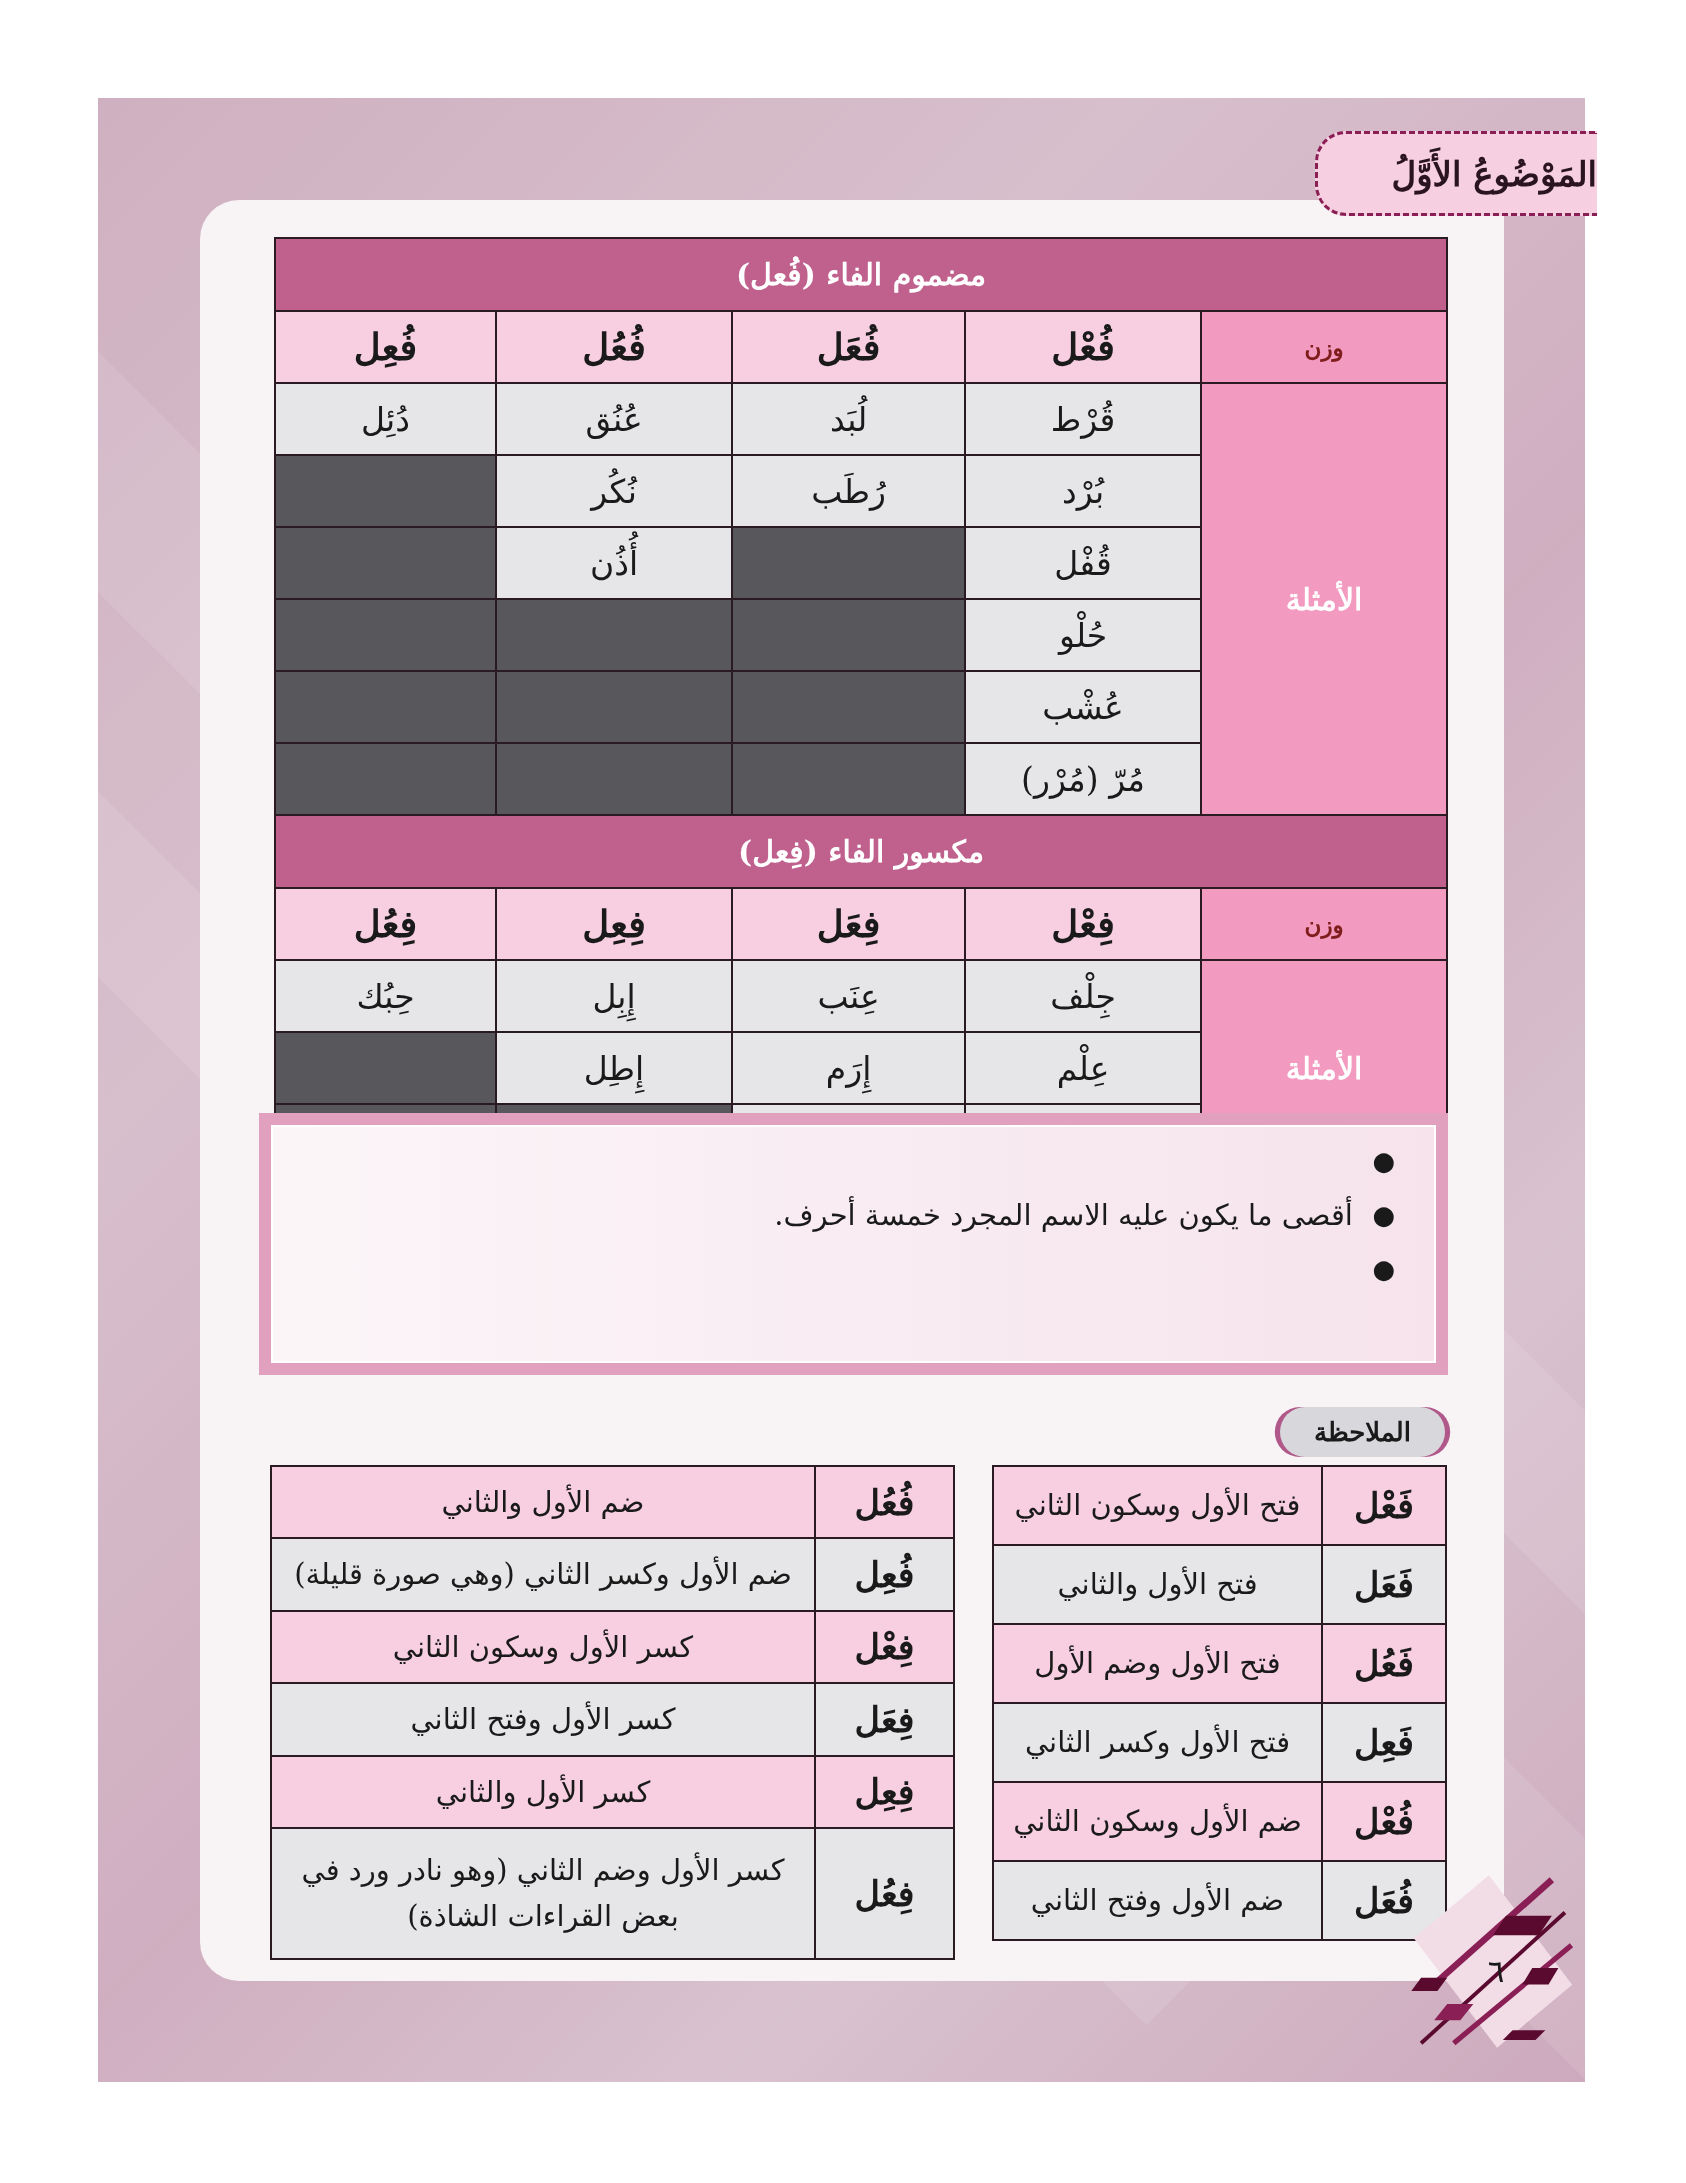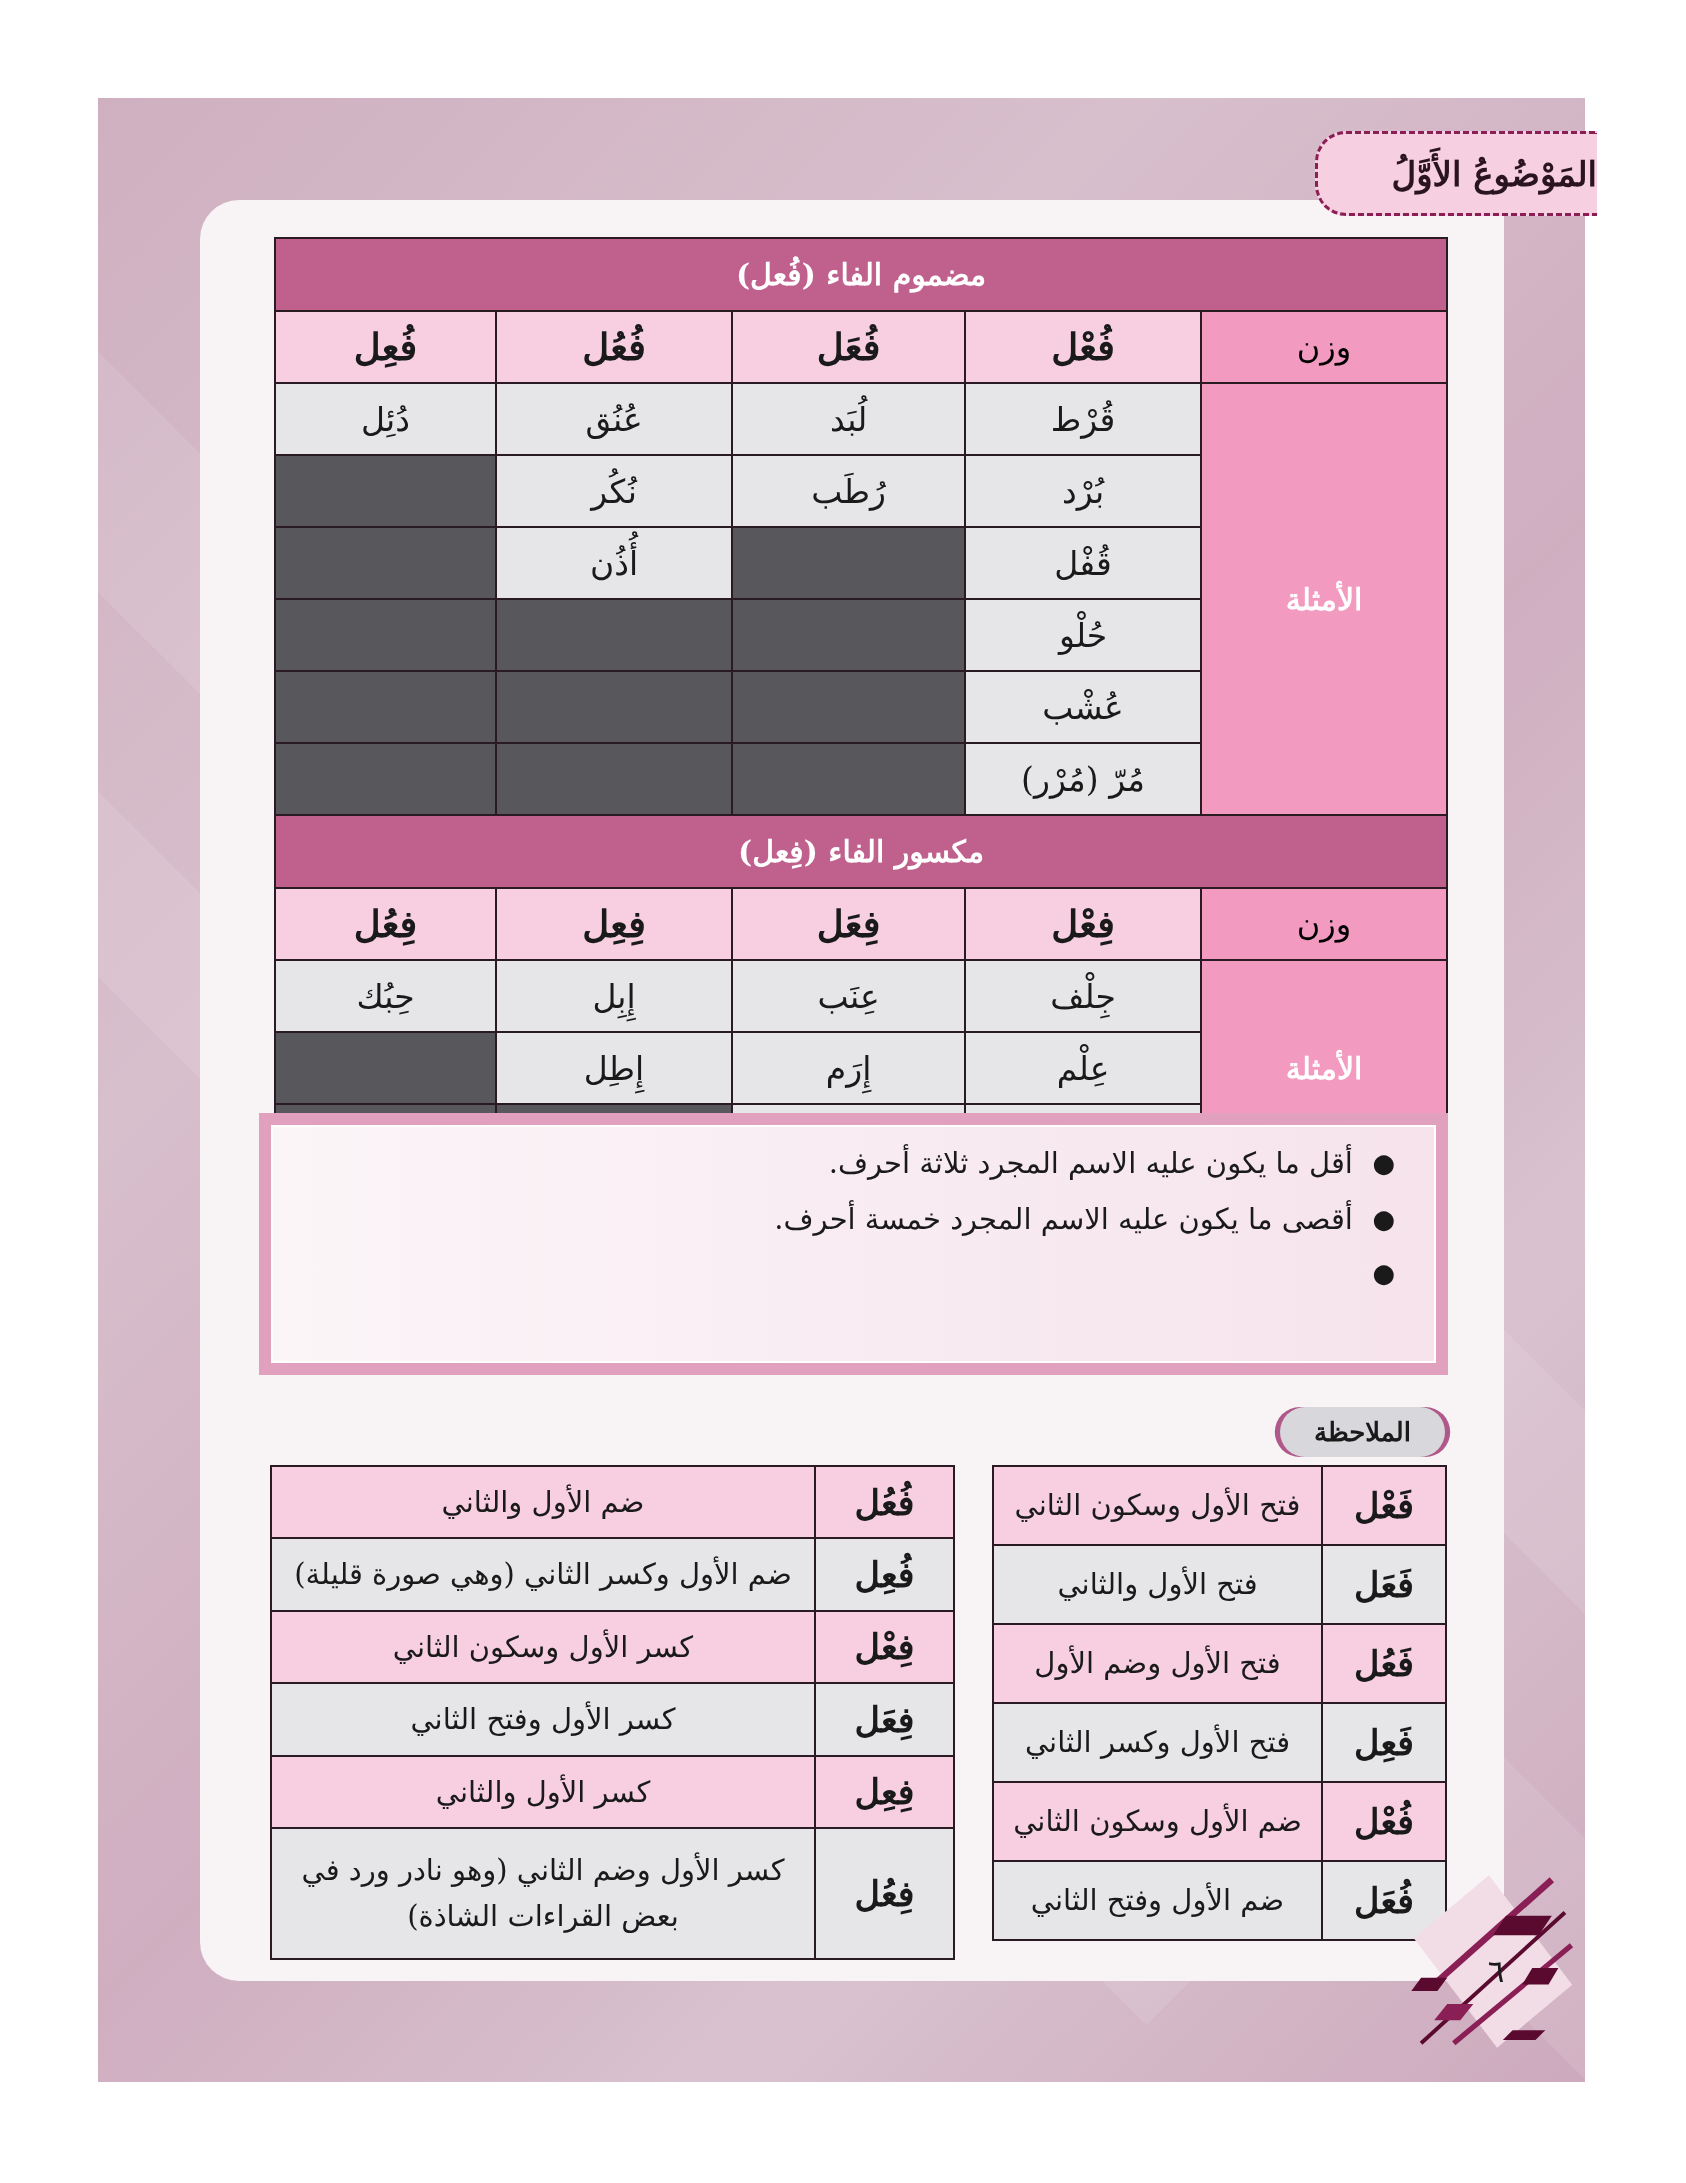--- a/index.html
+++ b/index.html
@@ -25,21 +25,21 @@
     direction:rtl;
   }
   .topic-badge span { font-size:34px; color:#2a1420; font-weight:bold; }
 
   table.main {
     position:absolute; left:274px; top:237px; width:1172px;
     border-collapse:collapse; direction:rtl; table-layout:fixed;
   }
   table.main td { border:2.6px solid #2a1a22; text-align:center; vertical-align:middle; padding:4px; }
   .sec-head td { background:#c0618d; color:#ffffff; font-size:30px; font-weight:bold; height:63px; }
-  .wazn-label { background:#f29abf !important; color:#000000; font-size:32px; font-weight:normal; }
+  .wazn-label { background:#f29abf !important; color:#7f1d1d; font-size:23px; font-weight:bold; }
   .wazn-cell { background:#f7cfe0; font-size:37px; font-weight:bold; color:#1a1a1a; height:62px; }
   .ex-label { background:#f29abf !important; color:#ffffff; font-size:30px; font-weight:bold; }
   .ex-cell { background:#e6e6e8; font-size:33px; color:#1a1a1a; height:62px; }
   .ex-empty { background:#58585c; height:62px; }
 
   .notes-box {
     position:absolute; left:259px; top:1113px; width:1189px; height:262px;
     background:#e2a0bf; box-sizing:border-box; padding:11.8px;
   }
   .notes-inner {
@@ -172,21 +172,20 @@
     <td class="ex-empty"></td>
     <td class="ex-empty"></td>
   </tr>
 </tbody>
   </table>
 
 <div class="notes-box">
   <div class="notes-inner">
     <div class="note-item">
       <span class="note-bullet">●</span>
-      <span>أقل ما يكون عليه الاسم المجرد ثلاثة أحرف.</span>
     </div>
     <div class="note-item">
       <span class="note-bullet">●</span>
       <span>أقصى ما يكون عليه الاسم المجرد خمسة أحرف.</span>
     </div>
     <div class="note-item">
       <span class="note-bullet">●</span>
     </div>
   </div>
 </div>

